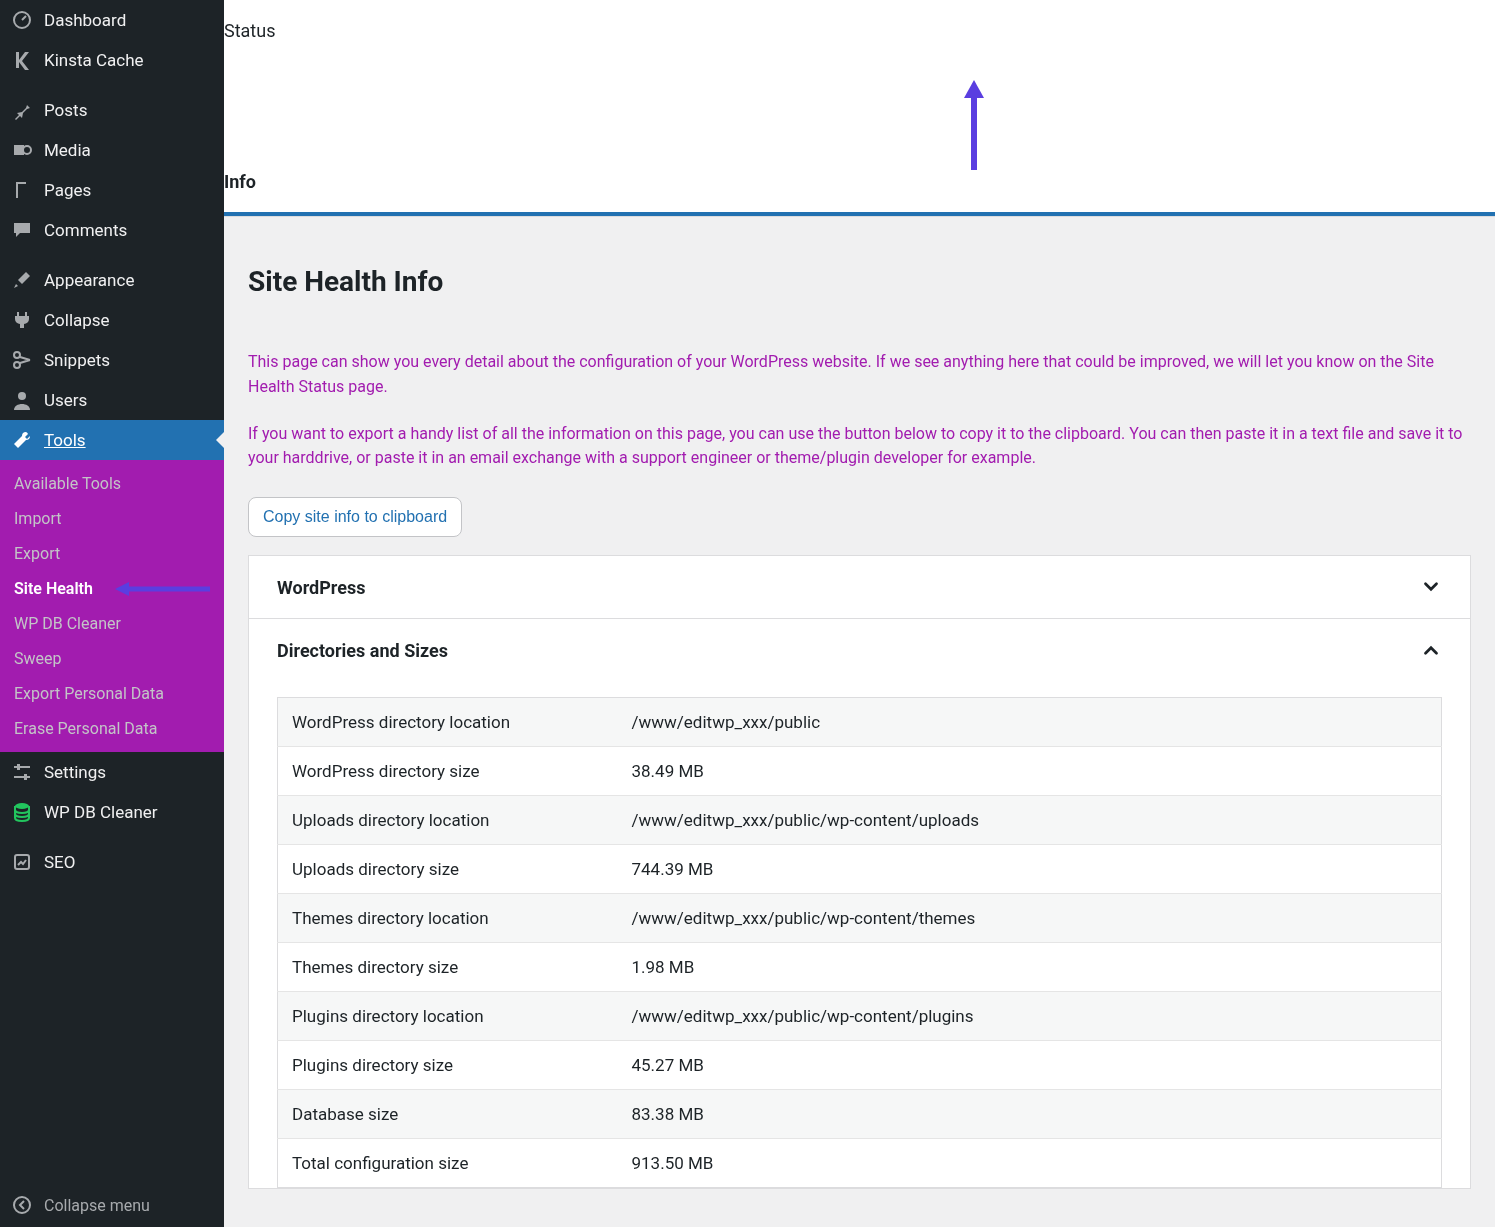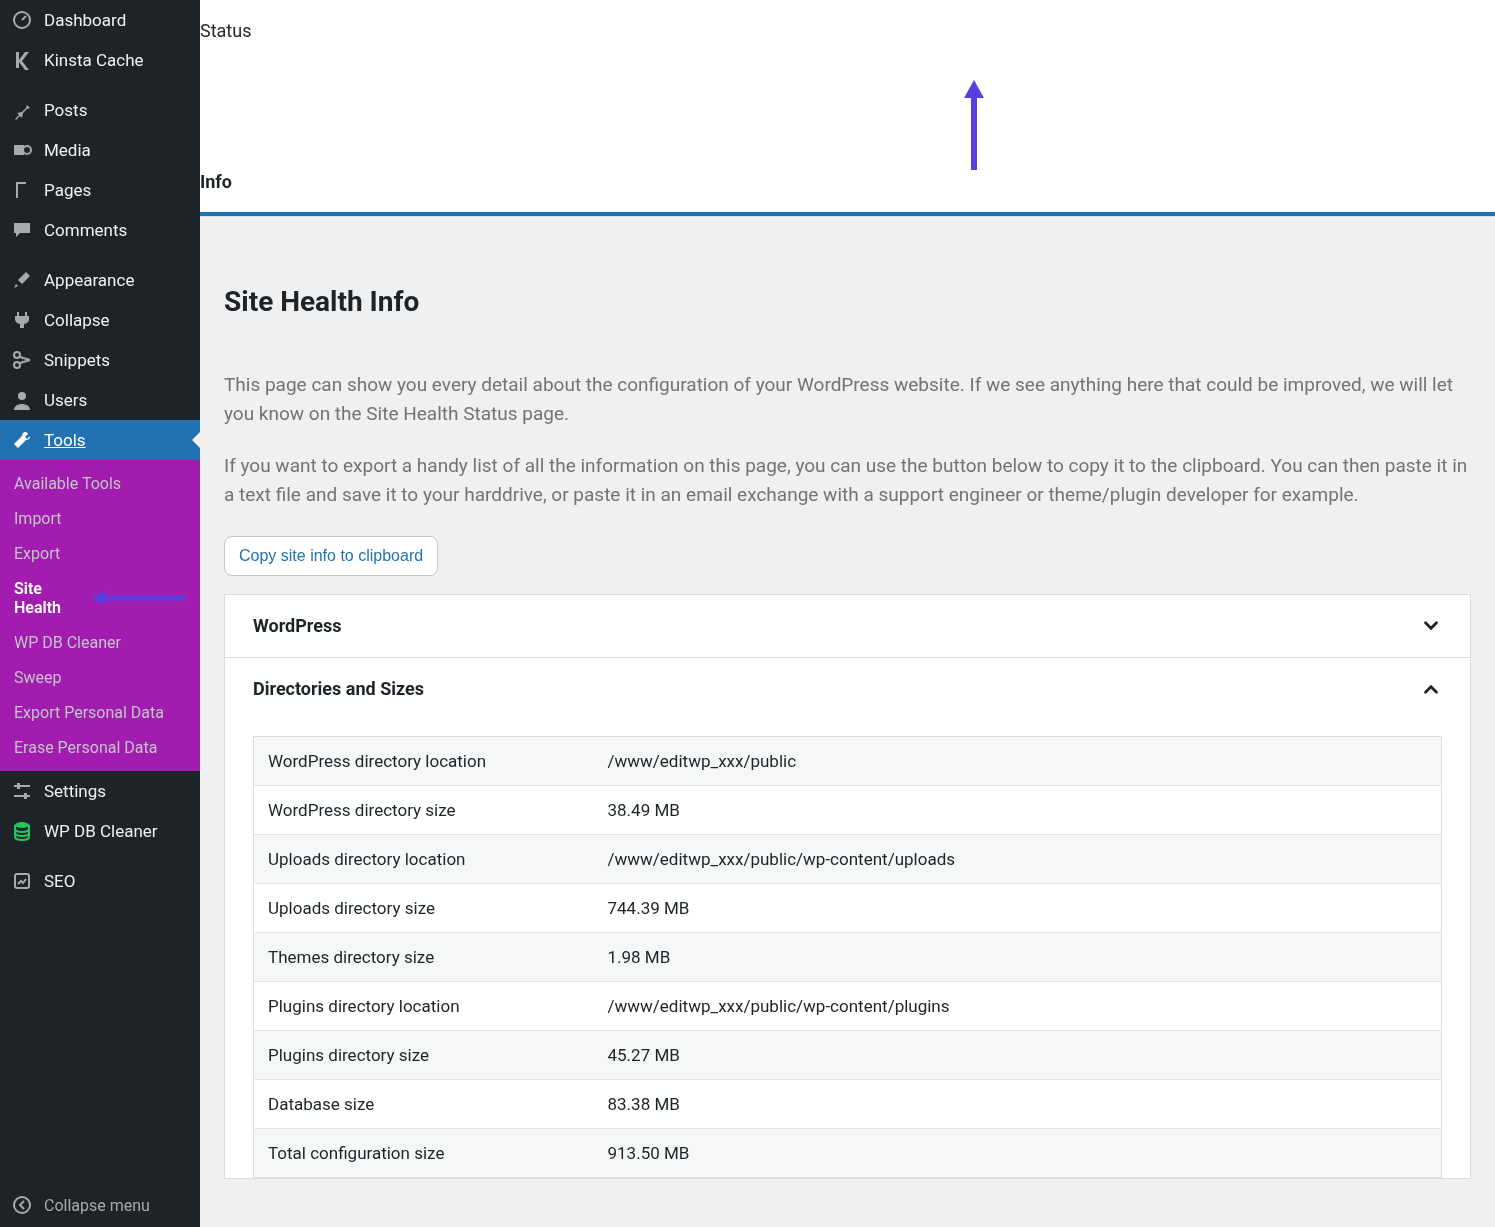--- a/index.html
+++ b/index.html
@@ -7,21 +7,21 @@
     font-family: -apple-system, BlinkMacSystemFont, "Segoe UI", Roboto, Arial, sans-serif;
     font-size: 14px;
     color: #1d2327;
     display: flex;
     width: 1495px;
     height: 1227px;
     overflow: hidden;
   }
   
   .sidebar {
-    width: 200px;
+    width: 224px;
     background: #1d2327;
     color: #f0f0f1;
     display: flex;
     flex-direction: column;
     padding-top: 0;
   }
   .menu-item {
     display: flex;
     align-items: center;
     padding: 10px 12px;
@@ -107,31 +107,31 @@
   .tab.active {
     font-weight: 700;
     border-bottom: 4px solid #2271b1;
   }
   .arrow-info {
     position: absolute;
     left: 962px;
     top: 80px;
   }
   .content {
-    padding: 28px 24px 0 24px;
+    padding: 8px 24px 0 24px;
   }
   h1.page-title {
     font-size: 28px;
     font-weight: 700;
     margin: 40px 0 52px 0;
   }
   .intro p {
-    font-size: 19px;
+    font-size: 16px;
     line-height: 1.55;
-    color: #737373;
+    color: #a21caf;
     margin-bottom: 22px;
   }
   .btn {
     border: 1px solid #c3c4c7;
     background: #fff;
     padding: 10px 14px;
     border-radius: 8px;
     font-size: 16px;
     cursor: pointer;
     color: #2271b1;
@@ -430,20 +430,24 @@
                 </tr>
                 <tr>
                   <td>Uploads directory location</td>
                   <td>/www/editwp_xxx/public/wp-content/uploads</td>
                 </tr>
                 <tr>
                   <td>Uploads directory size</td>
                   <td>744.39 MB</td>
                 </tr>
                 <tr>
+                  <td>Themes directory location</td>
+                  <td>/www/editwp_xxx/public/wp-content/themes</td>
+                </tr>
+                <tr>
                   <td>Themes directory size</td>
                   <td>1.98 MB</td>
                 </tr>
                 <tr>
                   <td>Plugins directory location</td>
                   <td>/www/editwp_xxx/public/wp-content/plugins</td>
                 </tr>
                 <tr>
                   <td>Plugins directory size</td>
                   <td>45.27 MB</td>

